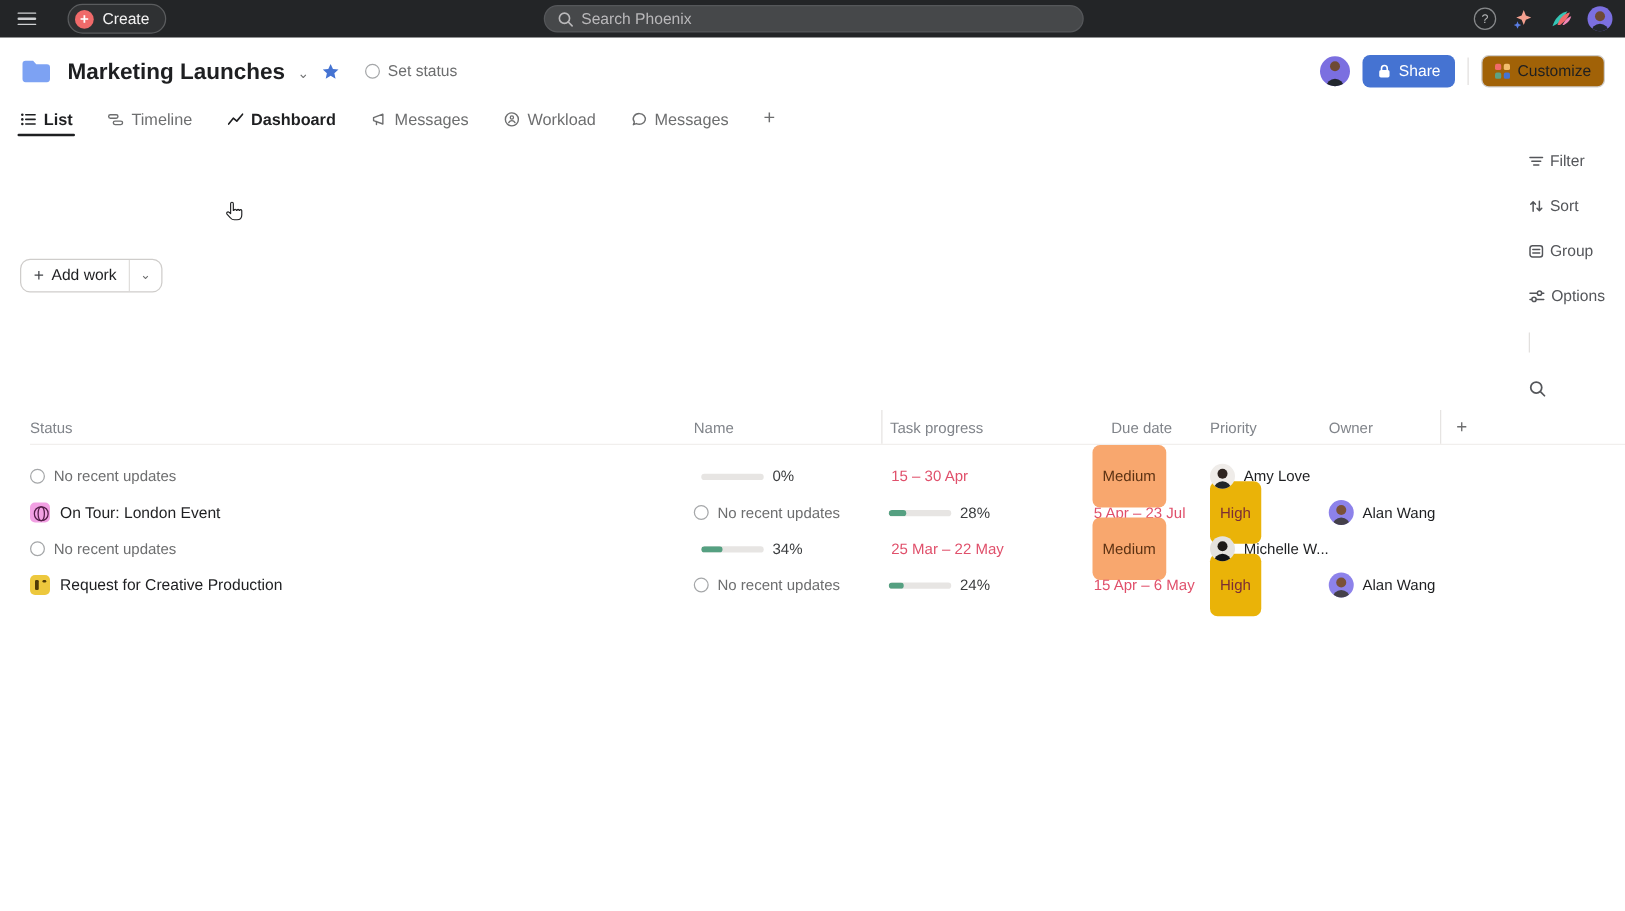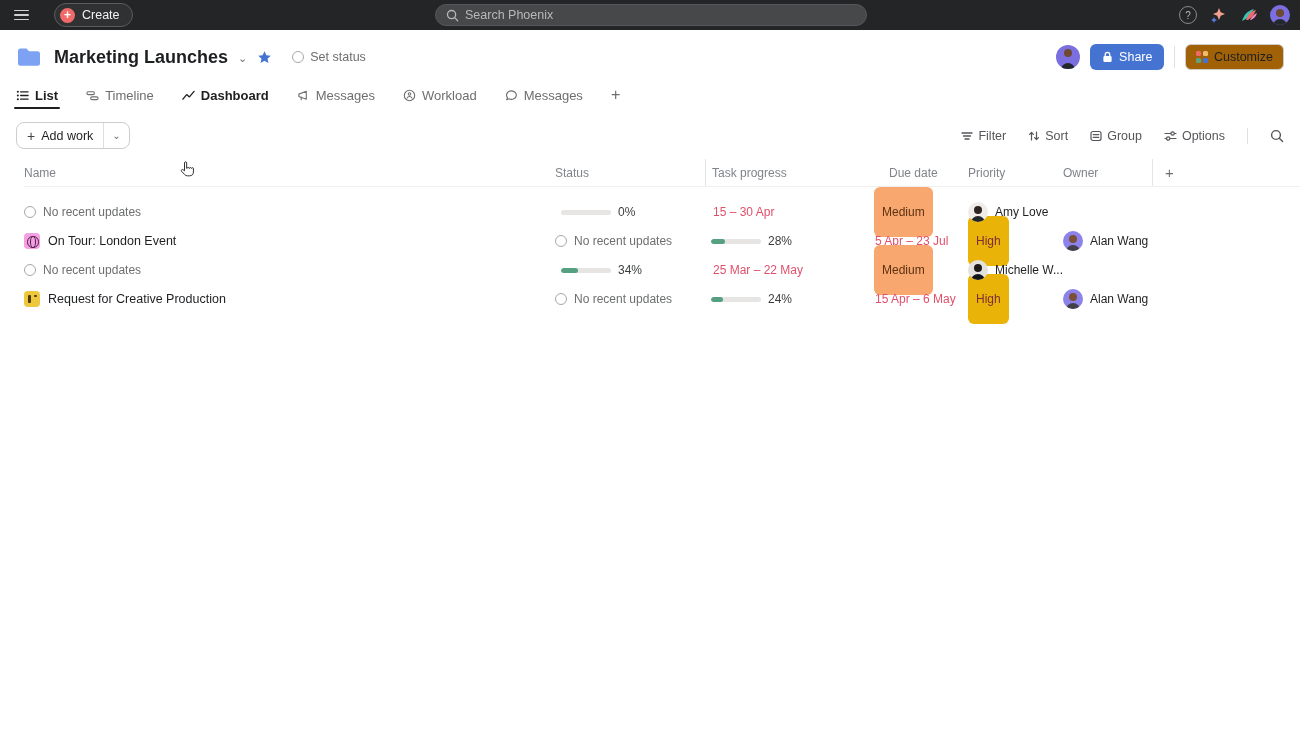--- a/index.html
+++ b/index.html
@@ -53,21 +53,21 @@
   .tab.active::after { content:""; position:absolute; left:-2px; right:-2px; bottom:-1px; height:2px; background:#1e1f21; border-radius:1px; }
   .tab.hovered { color:#1e1f21; font-weight:bold; }
   .tab-plus { color:#6d6e6f; font-size:16px; cursor:pointer; }
   .cursor-hand { position:absolute; left:177px; top:78px; width:20px; height:20px; z-index:5; pointer-events:none; }
 
   
   .toolbar { display:flex; align-items:center; padding:14px 16px 10px 16px; }
   .addwork { display:flex; align-items:stretch; border:1px solid #cfcdcb; border-radius:8px; height:27px; overflow:hidden; cursor:pointer; background:#fff; }
   .addwork-main { display:flex; align-items:center; gap:6px; padding:0 10px; font-size:12.5px; color:#1e1f21; }
   .addwork-caret { display:flex; align-items:center; padding:0 8px; border-left:1px solid #e0dedc; color:#6d6e6f; font-size:10px; }
-  .tool-right { margin-left:auto; display:flex; align-items:center; gap:22px; }
+  .tool-right { margin-left:auto; display:flex; align-items:flex-start; gap:22px;flex-direction:column; }
   .tool-item { display:flex; align-items:center; gap:5px; font-size:12.5px; color:#54565a; cursor:pointer; }
   .tool-search { color:#54565a; cursor:pointer; display:flex; }
 
   
   .grid { display:grid; grid-template-columns:531px 150px 162px 94px 95px 96px 40px; margin-left:24px; align-items:center; }
   .thead { height:28px; color:#80848a; font-size:12px; border-bottom:1px solid #f1efed; }
   .thead > div { height:100%; display:flex; align-items:center; }
   .h-progress { border-left:1px solid #e6e4e2; padding-left:6px; }
   .h-due { padding-left:8px;margin-left:14px; } .h-priority { padding-left:7px; } .h-owner { padding-left:7px; }
   .h-plus { border-left:1px solid #e6e4e2; padding-left:12px; color:#6d6e6f; font-size:15px; cursor:pointer; }
@@ -280,22 +280,22 @@
     <span class="tool-search">
       <svg width="14" height="14" viewBox="0 0 14 14">
         <circle cx="6" cy="6" r="4.4" fill="none" stroke="#54565a" stroke-width="1.4"></circle>
         <line x1="9.3" y1="9.3" x2="12.6" y2="12.6" stroke="#54565a" stroke-width="1.4" stroke-linecap="round"></line>
       </svg>
     </span>
   </div>
 </div>
 
 <div class="grid thead">
+  <div>Status</div>
   <div>Name</div>
-  <div>Status</div>
   <div class="h-progress">Task progress</div>
   <div class="h-due">Due date</div>
   <div class="h-priority">Priority</div>
   <div class="h-owner">Owner</div>
   <div class="h-plus">+</div>
 </div>
 
 <div>
   <div class="grid trow">
     <div class="cell c-status">

